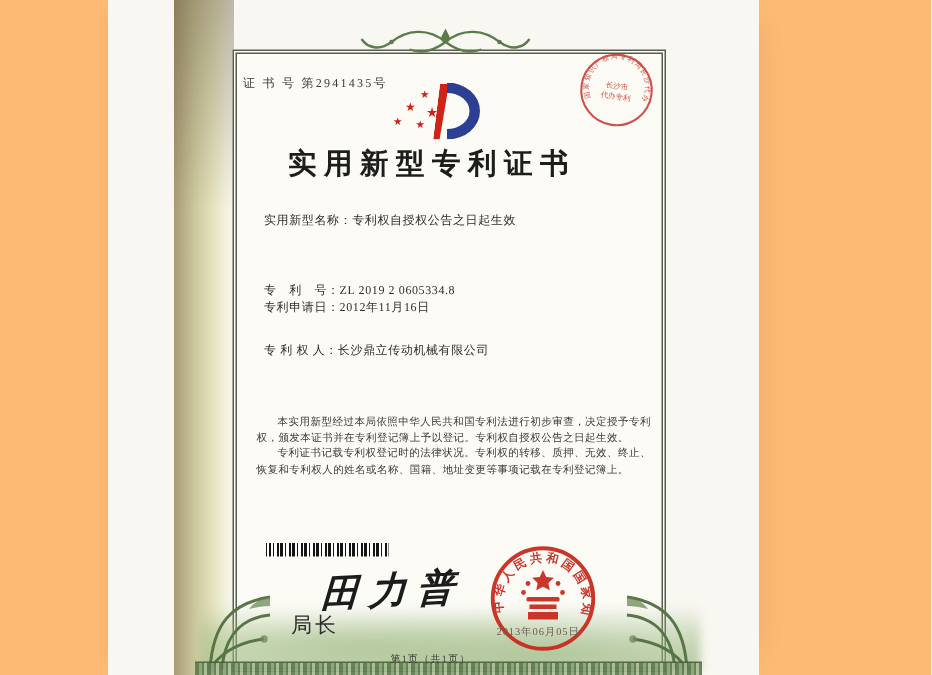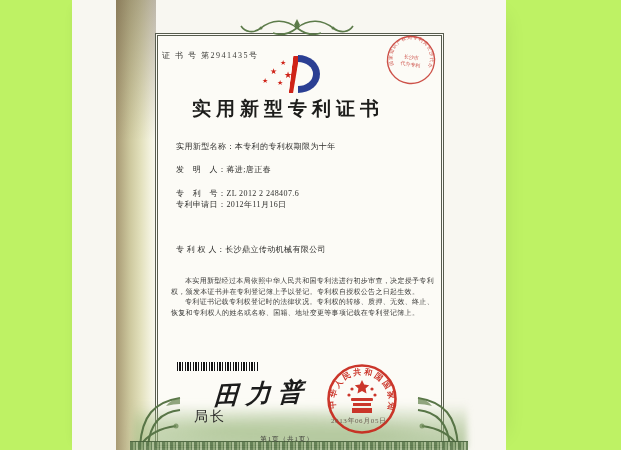--- a/index.html
+++ b/index.html
@@ -1,17 +1,17 @@
 <!DOCTYPE html>
 <html><head>
 <meta charset="utf-8">
 <style>
   html,body{margin:0;padding:0;background:#ffffff;}
   #canvas{position:relative;width:621px;height:450px;overflow:hidden;
-          font-family:"Liberation Serif","DejaVu Serif",serif;background:#bef264;}
+          font-family:"Liberation Serif","DejaVu Serif",serif;background:#fdba74;}
   .abs{position:absolute;}
 
   
   #photo{left:72px;top:0;width:434px;height:450px;background:#f8f7f1;
          box-shadow:14px 0 20px -16px rgba(0,0,0,.10), -6px 0 10px -8px rgba(0,0,0,.08);}
   
   #edge-strip{left:116px;top:0;width:40px;height:450px;
     background:linear-gradient(90deg,#a89a74 0%,#cdc89e 35%,#e2e0bc 62%,#f2f1dd 85%,rgba(248,247,241,0) 100%);}
   #edge-strip:before{content:"";position:absolute;left:0;top:0;width:100%;height:140px;
     background:linear-gradient(180deg,rgba(92,76,50,.38),rgba(92,76,50,0));}
@@ -115,32 +115,29 @@
       </defs>
     <circle cx="26" cy="26" r="23.5" fill="none" stroke="#c5352c" stroke-width="1.4"></circle>
     <text font-size="4.6" fill="#c5352c" letter-spacing="0.9" font-family="serif">
       <textPath href="#stampArc">国家知识产权局专利局长沙代办处</textPath>
     </text>
     <text x="26" y="25" text-anchor="middle" font-size="5" fill="#c5352c">长沙市</text>
     <text x="26" y="32" text-anchor="middle" font-size="5" fill="#c5352c">代办专利</text>
   </svg>
 
   <div class="abs field" style="top:141px;">
-    <span class="lab">实用新型名称：</span><span>本专利的专利权期限为十年</span>
-  </div>
-  <div class="abs field" style="top:164px;">
-    <span class="lab">发　明　人：</span><span>蒋进;唐正春</span>
+    <span class="lab">实用新型名称：</span><span>专利权自授权公告之日起生效</span>
   </div>
   <div class="abs field" style="top:188px;">
-    <span class="lab">专　利　号：</span><span>ZL 2012 2 248407.6</span>
+    <span class="lab">专　利　号：</span><span>ZL 2019 2 0605334.8</span>
   </div>
   <div class="abs field" style="top:199px;">
     <span class="lab">专利申请日：</span><span>2012年11月16日</span>
   </div>
-  <div class="abs field" style="top:244px;">
+  <div class="abs field" style="top:228px;">
     <span class="lab">专 利 权 人：</span><span>长沙鼎立传动机械有限公司</span>
   </div>
 
   <div class="abs" id="body-text">
     <p>本实用新型经过本局依照中华人民共和国专利法进行初步审查，决定授予专利权，颁发本证书并在专利登记簿上予以登记。专利权自授权公告之日起生效。</p>
     <p>专利证书记载专利权登记时的法律状况。专利权的转移、质押、无效、终止、恢复和专利权人的姓名或名称、国籍、地址变更等事项记载在专利登记簿上。</p>
   </div>
 
   <div class="abs" id="wash"></div>
   <svg class="abs corner" id="corner-left" viewBox="0 0 54 56">

